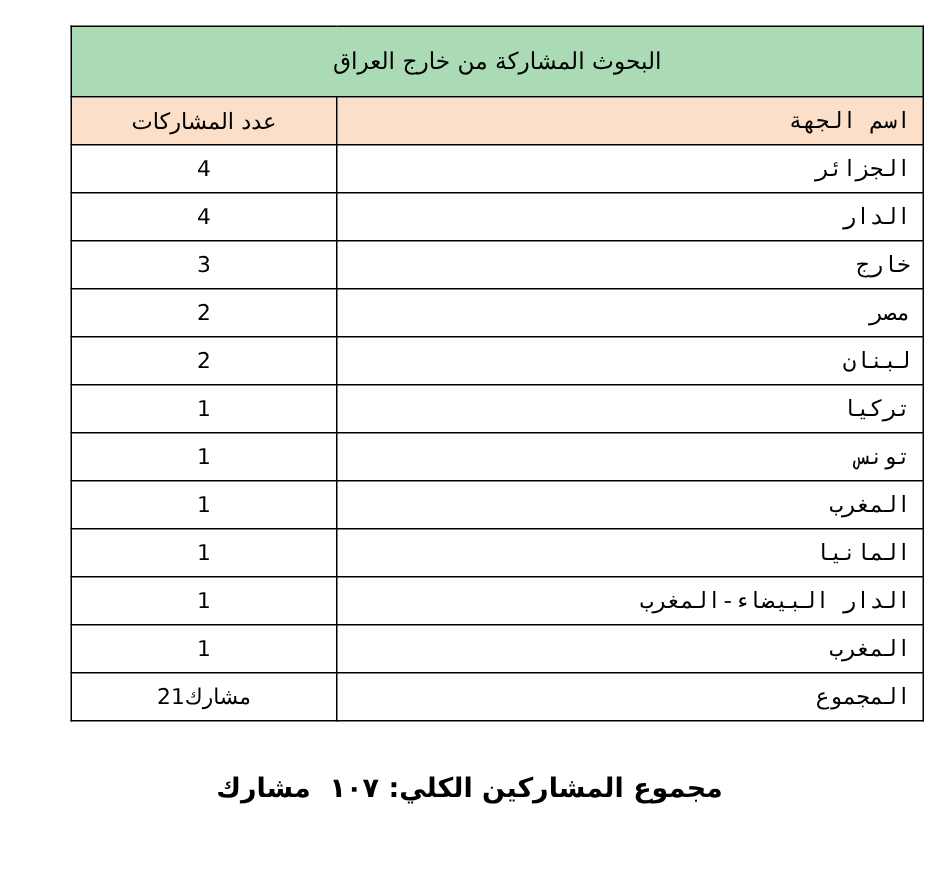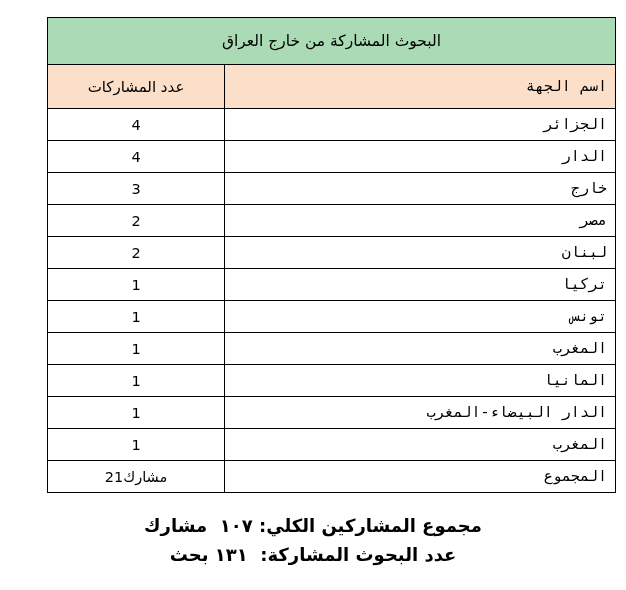--- a/index.html
+++ b/index.html
@@ -37,38 +37,38 @@
 
   td.title-cell {
     background: var(--title-bg);
     text-align: center;
     height: 47px;
     font-size: 15.5px;
     padding: 2px 4px;
   }
   tr.header-row td {
     background: var(--header-bg);
-    height: 44px;
+    height: 32px;
     font-size: 15px;
   }
   td.entity-cell {
     text-align: right;
     padding: 3px 8px 3px 4px;
     font-size: 15px;
     font-family: Liberation Mono, monospace;
   }
   td.count-cell {
     text-align: center;
     padding: 3px 4px;
     font-size: 14.5px;
   }
   tr.data-row td, tr.total-row td { height: 32px; }
 
   .summary-block {
-    margin-top: 18px;
+    margin-top: 30px;
     text-align: center;
     font-weight: bold;
     font-size: 18px;
     line-height: 29px;
   }
   .summary-line {
     white-space: pre-wrap;
   }
 </style>
 </head>
@@ -135,16 +135,15 @@
       </tr>
       <tr class="total-row">
         <td class="entity-cell">المجموع</td>
         <td class="count-cell">مشارك21</td>
       </tr>
     </tbody>
   </table>
 
   <div class="summary-block">
     <div class="summary-line">مجموع المشاركين الكلي: ١٠٧  مشارك</div>
-    <div class="summary-line">عدد البحوث المشاركة:  ١٣١ بحث</div>
   </div>
 
 </div>
 
 </body></html>

